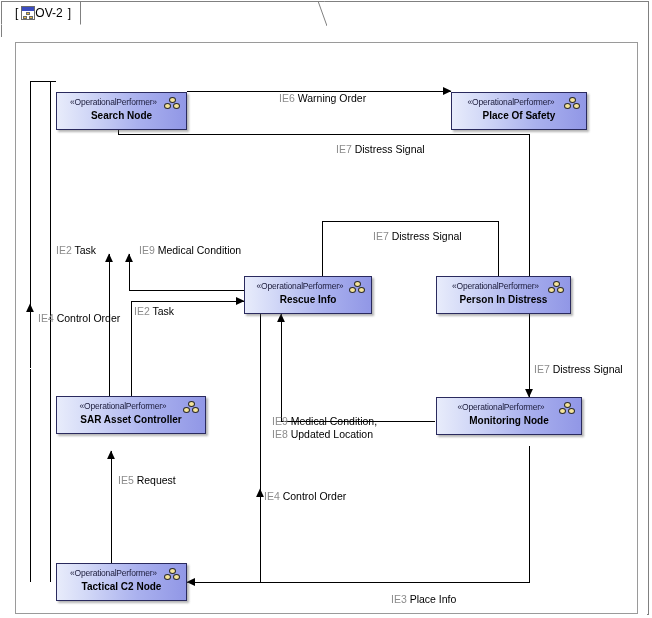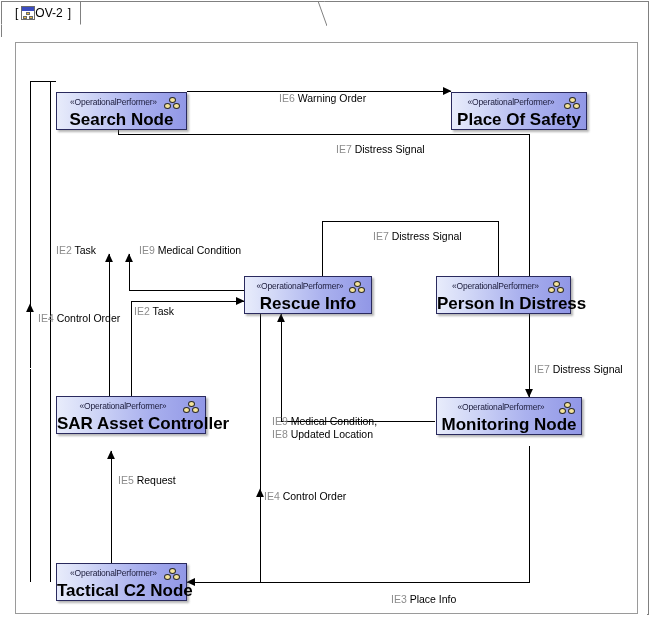--- a/index.html
+++ b/index.html
@@ -85,21 +85,21 @@
     position:absolute;left:0;right:0;top:4px;
     text-align:center;
     font-size:8.5px;color:#1b1b3a;
     letter-spacing:-0.2px;
     padding-right:16px;
     white-space:nowrap;
   }
   .node .nm{
     position:absolute;left:0;right:0;top:17px;
     text-align:center;
-    font-size:17px;font-weight:bold;color:#000000;
+    font-size:10px;font-weight:bold;color:#000000;
     white-space:nowrap;
   }
   
   .perf{
     position:absolute;right:5px;top:4px;width:17px;height:13px;
   }
   .perf i{
     position:absolute;display:block;
     background:#f5e49a;border:1.2px solid #2a2a2a;border-radius:50%;
     box-sizing:border-box;

